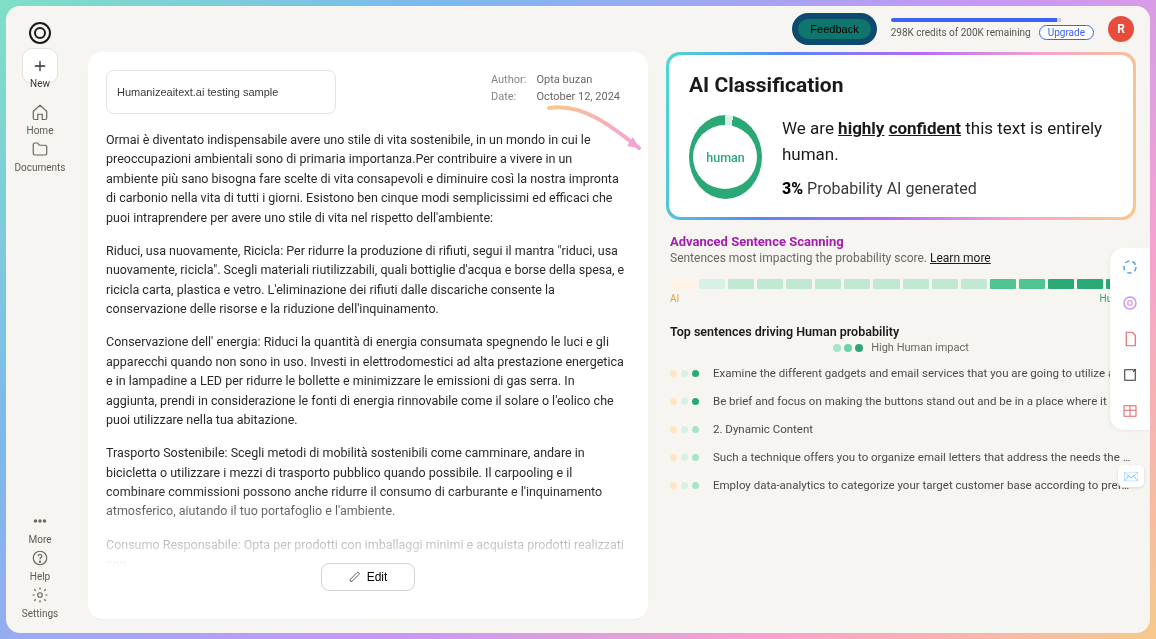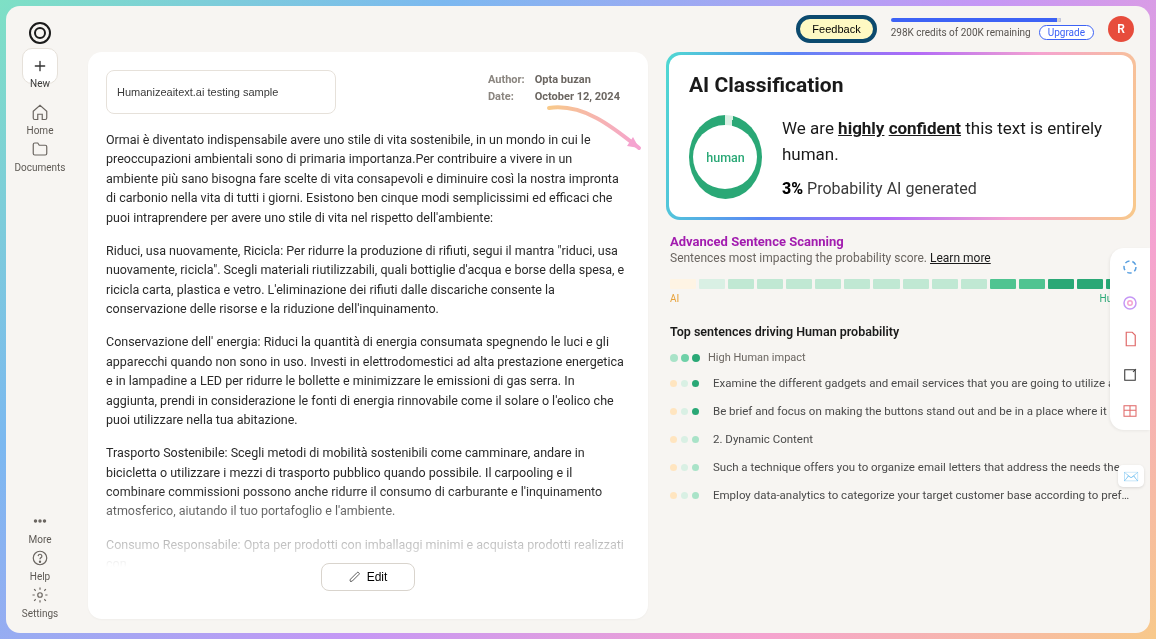--- a/index.html
+++ b/index.html
@@ -55,21 +55,21 @@
   .main {
     flex:1;
     display:flex; flex-direction:column;
   }
   .topbar {
     height:46px;
     display:flex; align-items:center; justify-content:flex-end;
     padding: 0 16px; gap:14px;
   }
   .feedback-btn {
-    background:#fef9c3; border:4px solid #0c4a6e; border-radius:16px;
+    background:#0f766e; border:6px solid #0c4a6e; border-radius:16px;
     padding:4px 12px; font-size:11px; cursor:pointer;
   }
   .credits {
     display:flex; flex-direction:column; gap:3px; font-size:10px; color:#585450;
   }
   .credit-bar { width:170px; height:4px; background:#3d62f5; border-radius:3px; position:relative;}
   .credit-bar::after{content:"";position:absolute;right:0;top:0;height:4px;width:4px;background:#d9d4cd;border-radius:0 3px 3px 0;}
   .credit-line { display:flex; align-items:center; gap:8px; }
   .upgrade { background:#fff; border:1px solid #3d62f5; color:#3d62f5; border-radius:10px; padding:1px 8px; font-size:10px; cursor:pointer;}
   .avatar { width:26px;height:26px;border-radius:50%;background:#e74c3c;color:#fff;display:flex;align-items:center;justify-content:center;font-size:12px;font-weight:600; cursor:pointer;}
@@ -83,21 +83,21 @@
     background:#fff; border-radius:14px; flex:1; min-width:0;
     padding:18px 18px 0 18px; display:flex; flex-direction:column; position:relative;
     box-shadow: 0 1px 2px rgba(0,0,0,0.03);
   }
   .editor-head { display:flex; align-items:flex-start; justify-content:space-between; gap:18px; }
   .title-input {
     border:1px solid #e6e1da; border-radius:8px; height:44px; padding:0 10px; width:230px;
     font-size:11px; color:#3a3a3a; background:#fff;
   }
   .meta { font-size:11px; color:#6b6661; }
-  .meta td { padding:1px 8px 1px 0;font-weight:bold;}
+  .meta td { padding:1px 8px 1px 0;}
   .meta .lbl { color:#8a857f;}
   .editor-body {
     margin-top:16px; font-size:12.5px; line-height:1.55; color:#2a2a2a;
     overflow:hidden; flex:1; position:relative;
     display:flex; flex-direction:column; gap:14px;
     padding-right:4px;
   }
   .editor-body p { }
   .editor-fade { position:absolute; left:0;right:0;bottom:0;height:130px;
     background:linear-gradient(to bottom, rgba(255,255,255,0), #fff 60%);
@@ -136,21 +136,21 @@
   .scan-title { font-size:13px; font-weight:700; color:#a21caf;}
   .scan-sub { font-size:12px; color:#6b6661; margin-top:2px;}
   .scan-sub a { color:#1a1a1a; text-decoration:underline; cursor:pointer;}
   .spectrum { margin-top:14px; display:flex; height:10px; gap:3px;}
   .spectrum div { flex:1; border-radius:1px; }
   .spectrum-labels { display:flex; justify-content:space-between; font-size:10px; margin-top:4px;}
   .spectrum-labels .ai{color:#e8a23a;} .spectrum-labels .hu{color:#2aa876;}
 
   .top-sent { margin-top:20px; }
   .top-sent h4 { font-size:12.5px; font-weight:600; color:#1a1a1a;}
-  .impact-legend{display:flex;align-items:center;gap:8px;margin-top:12px;font-size:11px;color:#6b6661;}
+  .impact-legend{display:flex;align-items:center;gap:8px;margin-top:2px;font-size:11px;color:#6b6661;justify-content:center;}
   .dots{display:flex;gap:3px;}
   .dots i{width:8px;height:8px;border-radius:50%;display:block;}
   .sent-list { margin-top:12px; display:flex; flex-direction:column; gap:14px; }
   .sent-row { display:flex; align-items:center; gap:14px; font-size:11.5px; color:#4a4a4a;}
   .sent-dots{display:flex;gap:4px;flex-shrink:0;}
   .sent-dots i{width:7px;height:7px;border-radius:50%;display:block;}
   .sent-text{white-space:nowrap;overflow:hidden;text-overflow:ellipsis;}
 
   
   .rail {

